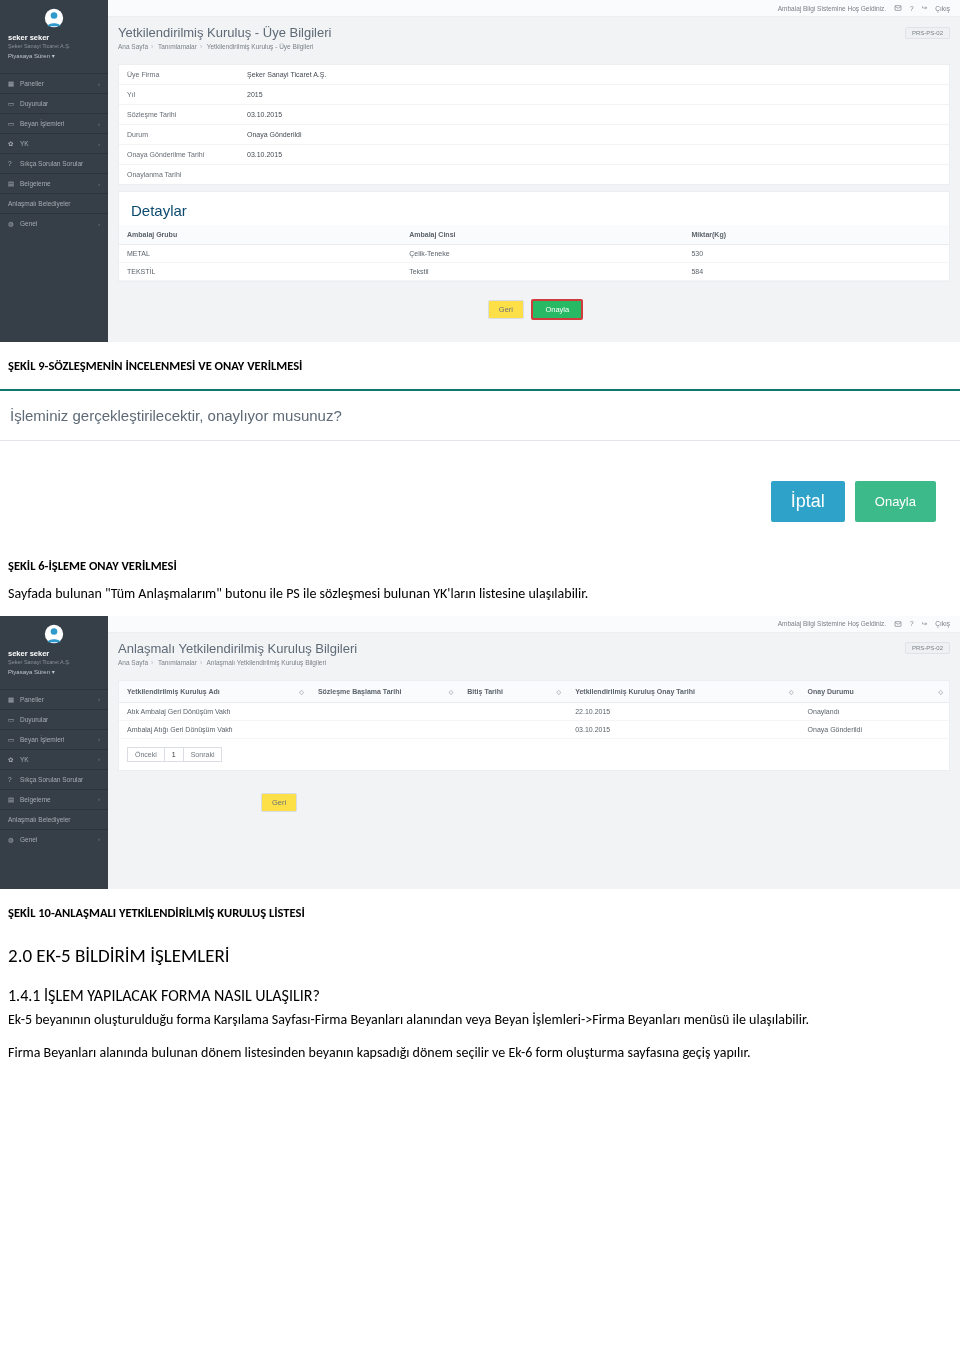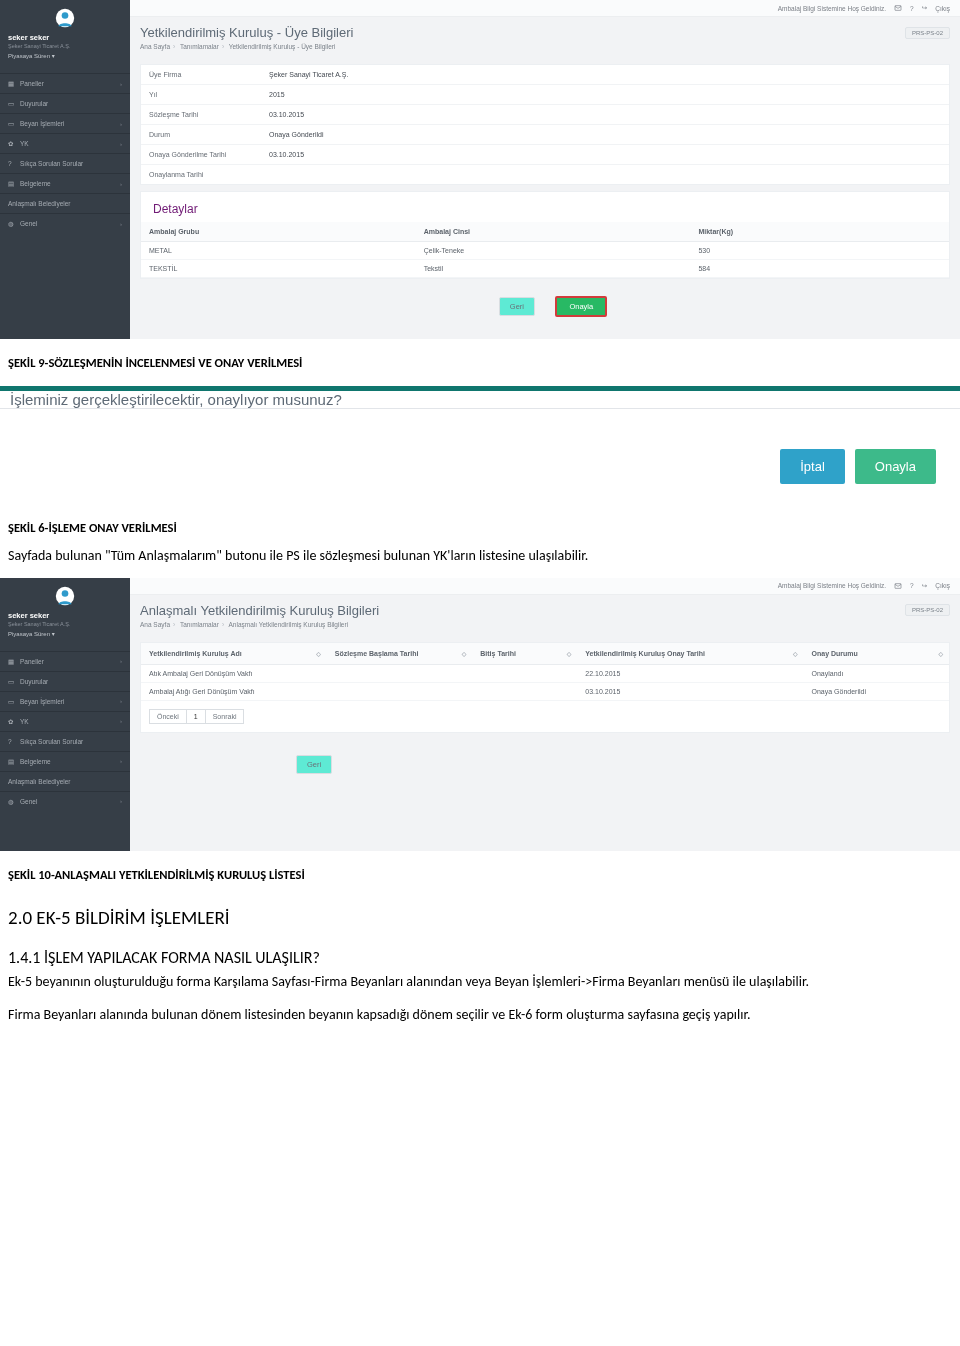--- a/index.html
+++ b/index.html
@@ -1,18 +1,18 @@
 <!DOCTYPE html>
 <html><head>
 <meta charset="utf-8">
 <style>
   * { box-sizing: border-box; margin: 0; padding: 0; }
   body { font-family: Arial, Helvetica, sans-serif; background: #fff; width: 960px; }
   .app { display: flex; background: #f5f6f7; }
-  .sidebar { width: 130px; background: #363e47; color: #cdd2d7; font-size: 7px; flex-shrink: 0; }
+  .sidebar { width: 108px; background: #363e47; color: #cdd2d7; font-size: 7px; flex-shrink: 0; }
   .avatar-wrap { padding: 8px 0 4px; text-align: center; }
   .avatar-wrap svg { width: 20px; height: 20px; }
   .user-name { color: #fff; font-size: 7.5px; font-weight: bold; text-align: left; padding: 0 8px 1px; }
   .user-sub { color: #8a919a; font-size: 5.5px; padding: 0 8px 1px; }
   .user-role { color: #c0c5cb; font-size: 6px; padding: 2px 8px 6px; }
   .nav-sep { height: 8px; }
   .nav-item { display: flex; align-items: center; justify-content: space-between; padding: 6px 8px; color: #a6acb3; font-size: 6.5px; border-top: 1px solid #2c333b; cursor: pointer; }
   .nav-item .nav-left { display: flex; align-items: center; gap: 5px; }
   .nav-ico { width: 7px; height: 7px; display: inline-block; }
   .chev { font-size: 6px; color: #7c838c; }
@@ -23,31 +23,31 @@
   .head-row { display: flex; align-items: center; justify-content: flex-start; padding: 8px 10px 0; gap: 12px; }
   .page-title { font-size: 13px; color: #5e6a76; font-weight: 400; flex: 1; }
   .badge { background: #eef0f2; border: 1px solid #dfe3e7; border-radius: 2px; padding: 2px 6px; font-size: 6px; color: #7b828a; }
   .crumbs { font-size: 6.5px; color: #7b828a; padding: 3px 10px 8px; }
   .crumbs span.sep { margin: 0 3px; color: #b4b9bf; }
   .panel { background: #fff; border: 1px solid #eceff2; margin: 6px 10px; font-size: 7px; }
   .kv-row { display: flex; border-bottom: 1px solid #f1f3f5; }
   .kv-row:last-child { border-bottom: none; }
   .kv-label { width: 120px; padding: 6px 8px; color: #666c74; }
   .kv-val { flex: 1; padding: 6px 8px; color: #444a52; }
-  .section-title { font-size: 12px; color: #701a75; padding: 10px 12px 6px; }
+  .section-title { font-size: 15px; color: #0c4a6e; padding: 10px 12px 6px; }
   .tbl { width: 100%; border-collapse: collapse; font-size: 7px; }
   .tbl th { text-align: left; padding: 6px 8px; color: #5c636b; font-weight: 600; border-bottom: 1px solid #e9ecef; background: #fafbfc; }
   .tbl td { padding: 5px 8px; color: #5c636b; border-bottom: 1px solid #f3f5f7; }
   .btn-row { text-align: center; padding: 10px; }
-  .btn-plain { display: inline-block; background: #5eead4; border: 1px solid #d9dde1; border-radius: 2px; padding: 4px 10px; font-size: 7.5px; color: #6a7179; margin: 0 16px; }
+  .btn-plain { display: inline-block; background: #fde047; border: 1px solid #d9dde1; border-radius: 2px; padding: 4px 10px; font-size: 7.5px; color: #6a7179; margin: 0 3px; }
   .btn-green-box { display: inline-block; background: #28b964; color: #fff; padding: 4px 12px; font-size: 7.5px; border: 2px solid #d23b3b; border-radius: 2px; }
   .caption { font-family: Calibri, Arial, sans-serif; font-size: 12.5px; font-weight: bold; color: #000; padding: 16px 8px 8px; }
-  .confirm-box { border-top: 5px solid #0f766e; border-bottom: 1px solid #e2e5e9; margin: 8px 0 0; padding: 0 10px; font-size: 15px; color: #5e6a76; }
+  .confirm-box { border-top: 2px solid #0f766e; border-bottom: 1px solid #e2e5e9; margin: 8px 0 0; padding: 16px 10px; font-size: 15px; color: #5e6a76; }
   .confirm-actions { display: flex; justify-content: flex-end; gap: 10px; padding: 40px 24px 20px; }
-  .btn-iptal { background: #2fa2c9; color: #fff; padding: 10px 20px; border-radius: 2px; font-size: 13px; border: none; }
+  .btn-iptal { background: #2fa2c9; color: #fff; padding: 10px 20px; border-radius: 2px; font-size: 18px; border: none; }
   .btn-onayla { background: #3dba8a; color: #fff; padding: 10px 20px; border-radius: 2px; font-size: 13px; border: none; }
   .doc-p { font-family: Calibri, Arial, sans-serif; font-size: 14px; color: #000; padding: 4px 8px; line-height: 1.35; text-align: justify; }
   .h14 { font-family: Calibri, Arial, sans-serif; font-size: 19px; color: #000; padding: 16px 8px 4px; }
   .h141 { font-family: Calibri, Arial, sans-serif; font-size: 16px; color: #000; padding: 6px 8px 2px; margin-top: 9px; }
   .sc { font-variant: small-caps; }
   .tbl2 th { font-size: 7px; padding: 7px 8px; position: relative; }
   .sort-ico { position: absolute; right: 6px; top: 50%; transform: translateY(-50%); font-size: 6px; color: #aeb4bb; }
   .pager { padding: 8px; }
   .pager .pg { display: inline-block; border: 1px solid #dadee2; padding: 3px 7px; font-size: 7px; color: #6f767e; margin-right: -1px; background: #fff; }
   .pager .pg.active { background: #fff; color: #333; }

